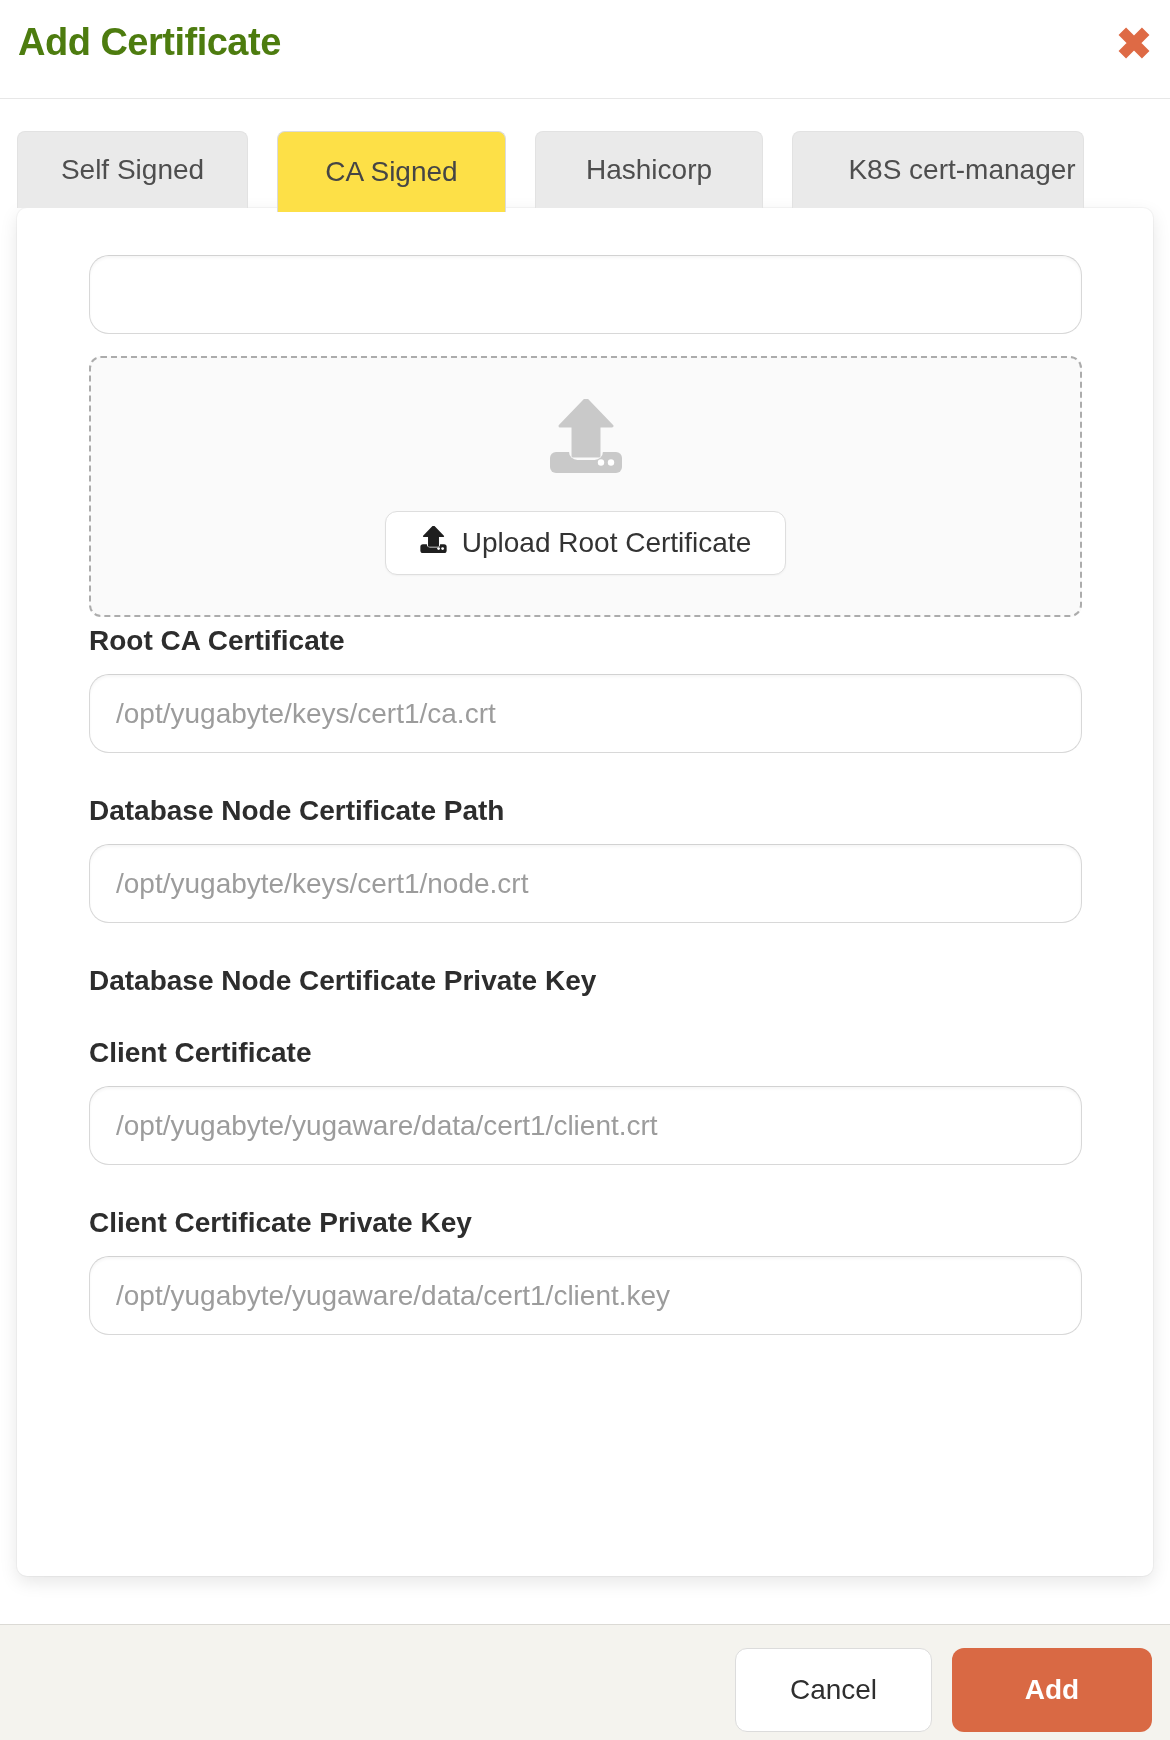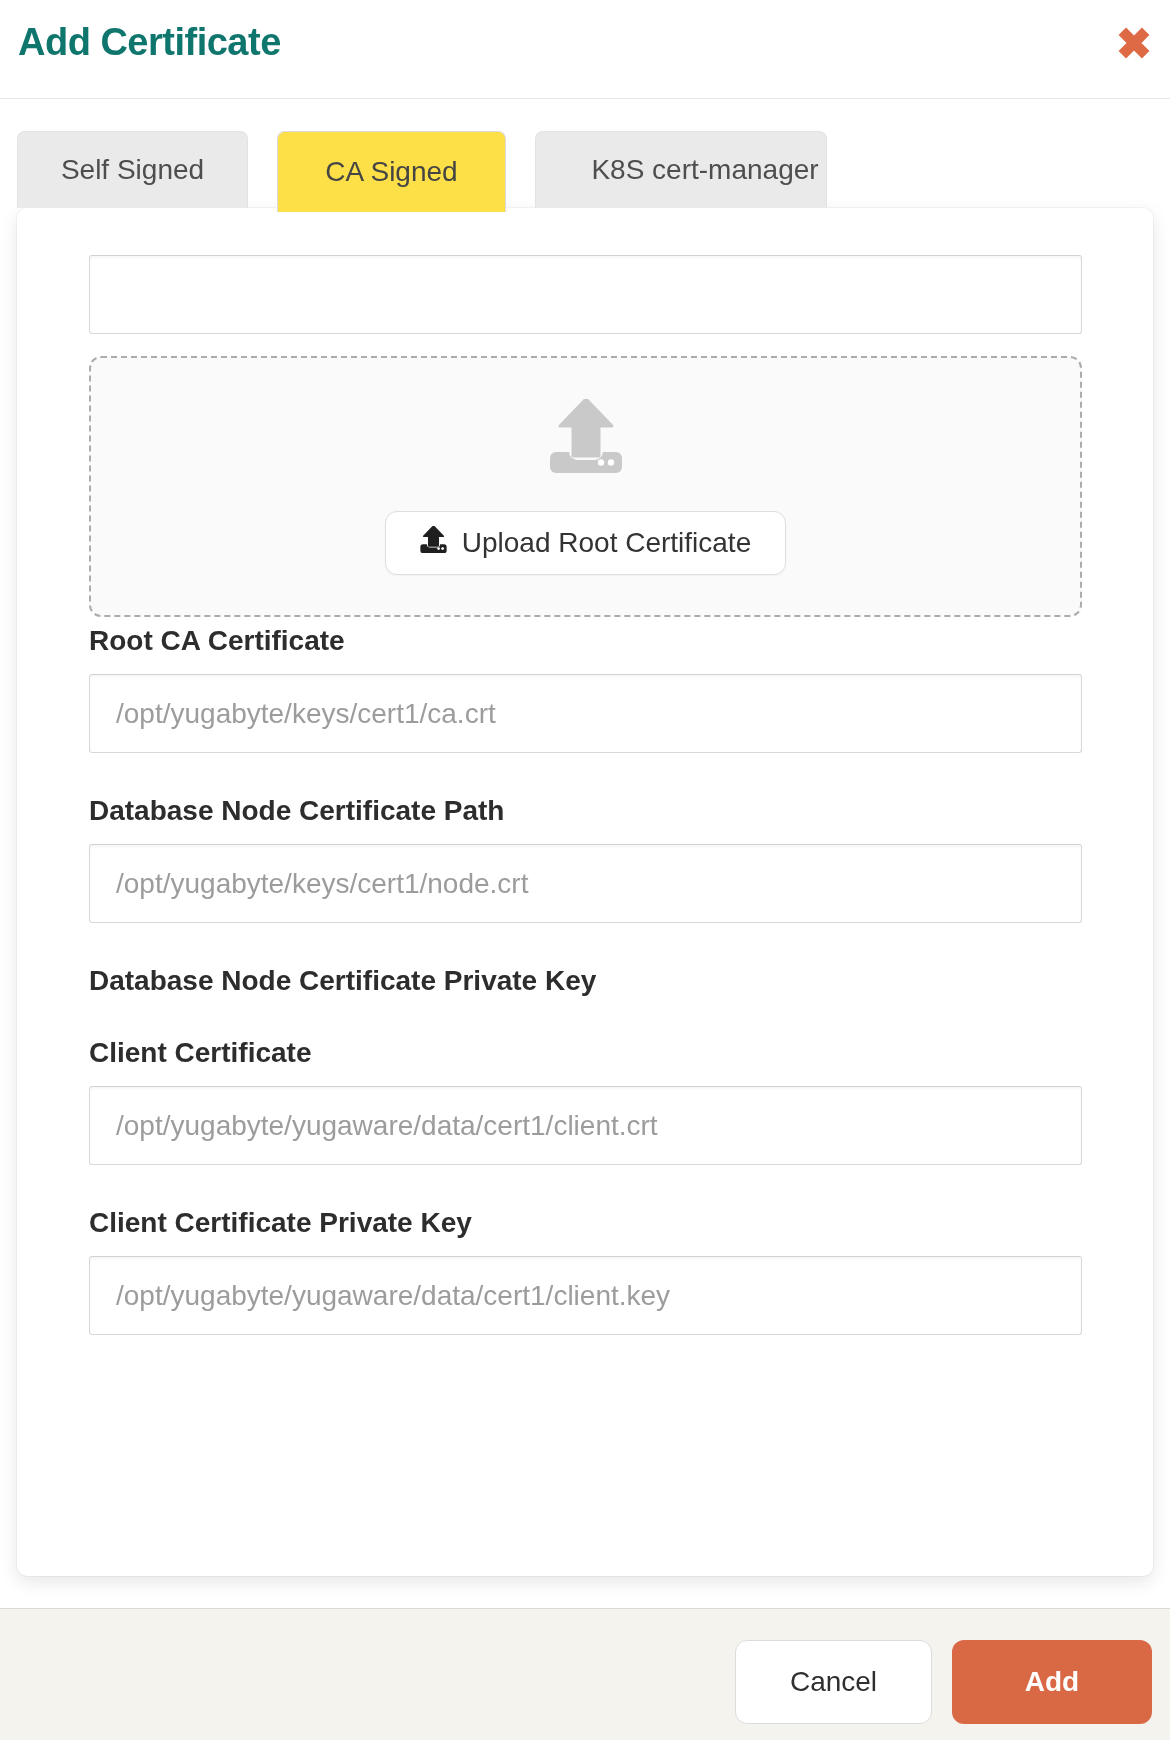--- a/index.html
+++ b/index.html
@@ -6,21 +6,21 @@
   html,body { background:#fff; }
   body {
     width:1170px; height:1740px; position:relative; overflow:hidden;
     font-family:"Liberation Sans", sans-serif;
   }
 
   
   .modal-header { position:relative; height:99px; border-bottom:1px solid #E7E7E7; background:#fff; }
   .modal-title {
     position:absolute; left:18px; top:21px;
-    font-size:38px; font-weight:700; color:#0f766e; letter-spacing:-0.5px;
+    font-size:38px; font-weight:700; color:#4d7c0f; letter-spacing:-0.5px;
   }
   .close-btn {
     position:absolute; right:19px; top:26px; width:34px; height:34px;
     background:none; border:none; cursor:pointer; padding:0;
   }
 
   
   .tabs { display:flex; gap:29px; margin:32px 0 0 17px; position:relative; z-index:3; }
   .tab {
     height:77px; display:flex; align-items:center; justify-content:center;
@@ -46,21 +46,21 @@
     padding:47px 71px 0 72px;
   }
   .field-label {
     display:block; font-size:28px; font-weight:600; color:#2D2D2D;
     line-height:28px; margin:44px 0 19px;
   }
   .field-label.first { margin-top:0; }
   .field-label.after-upload { margin-top:10px; }
   .text-input {
     display:block; width:100%; height:79px;
-    border:1px solid #D8D8D8; border-top-color:#D2D2D2; border-radius:3px;
+    border:1px solid #D8D8D8; border-top-color:#D2D2D2; border-radius:20px;
     background:#fff; box-shadow:inset 0 2px 3px rgba(0,0,0,0.04);
     font-family:"Liberation Sans", sans-serif;
     font-size:28px; color:#4c1d95; padding:0 26px; outline:none;
   }
   .text-input::placeholder { color:#9C9C9C; opacity:1; }
 
   
   .upload-zone {
     margin-top:22px; height:261px;
     border:2px dashed #ACACAC; border-radius:12px; background:#FAFAFA;
@@ -73,21 +73,21 @@
     background:#fff; border:1px solid #DEDEDE; border-radius:12px;
     display:flex; align-items:center; gap:15px;
     font-family:"Liberation Sans", sans-serif;
     font-size:28px; color:#333; cursor:pointer;
     box-shadow:0 1px 2px rgba(0,0,0,0.04);
   }
   .upload-btn svg { flex:0 0 auto; }
 
   
   .modal-footer {
-    position:absolute; left:0; right:0; bottom:0; height:132px;
+    position:absolute; left:0; right:0; bottom:0; height:116px;
     background:#F4F3EE; border-top:1px solid #DBDAD5;
     display:flex; align-items:center; justify-content:flex-end;
     gap:20px; padding:14px 18px 0 0;
   }
   .btn {
     height:84px; border-radius:12px; font-family:"Liberation Sans", sans-serif;
     font-size:28px; cursor:pointer;
   }
   .btn-cancel { width:197px; background:#fff; border:1px solid #DCDCDC; color:#2F2F2F; }
   .btn-add { width:200px; background:#D96944; border:none; color:#fff; font-weight:700; }
@@ -105,20 +105,23 @@
     </span>
   </button>
 </div>
 
 <div class="tabs">
   <div class="tab tab-1">
     <span>Self Signed</span>
   </div>
   <div class="tab tab-2 active">
     <span>CA Signed</span>
+  </div>
+  <div class="tab tab-3">
+    <span>Hashicorp</span>
   </div>
   <div class="tab tab-4">
     <span>K8S cert-manager</span>
   </div>
 </div>
 
 <div class="panel">
 
   <input class="text-input" type="text" placeholder="" style="">
 

